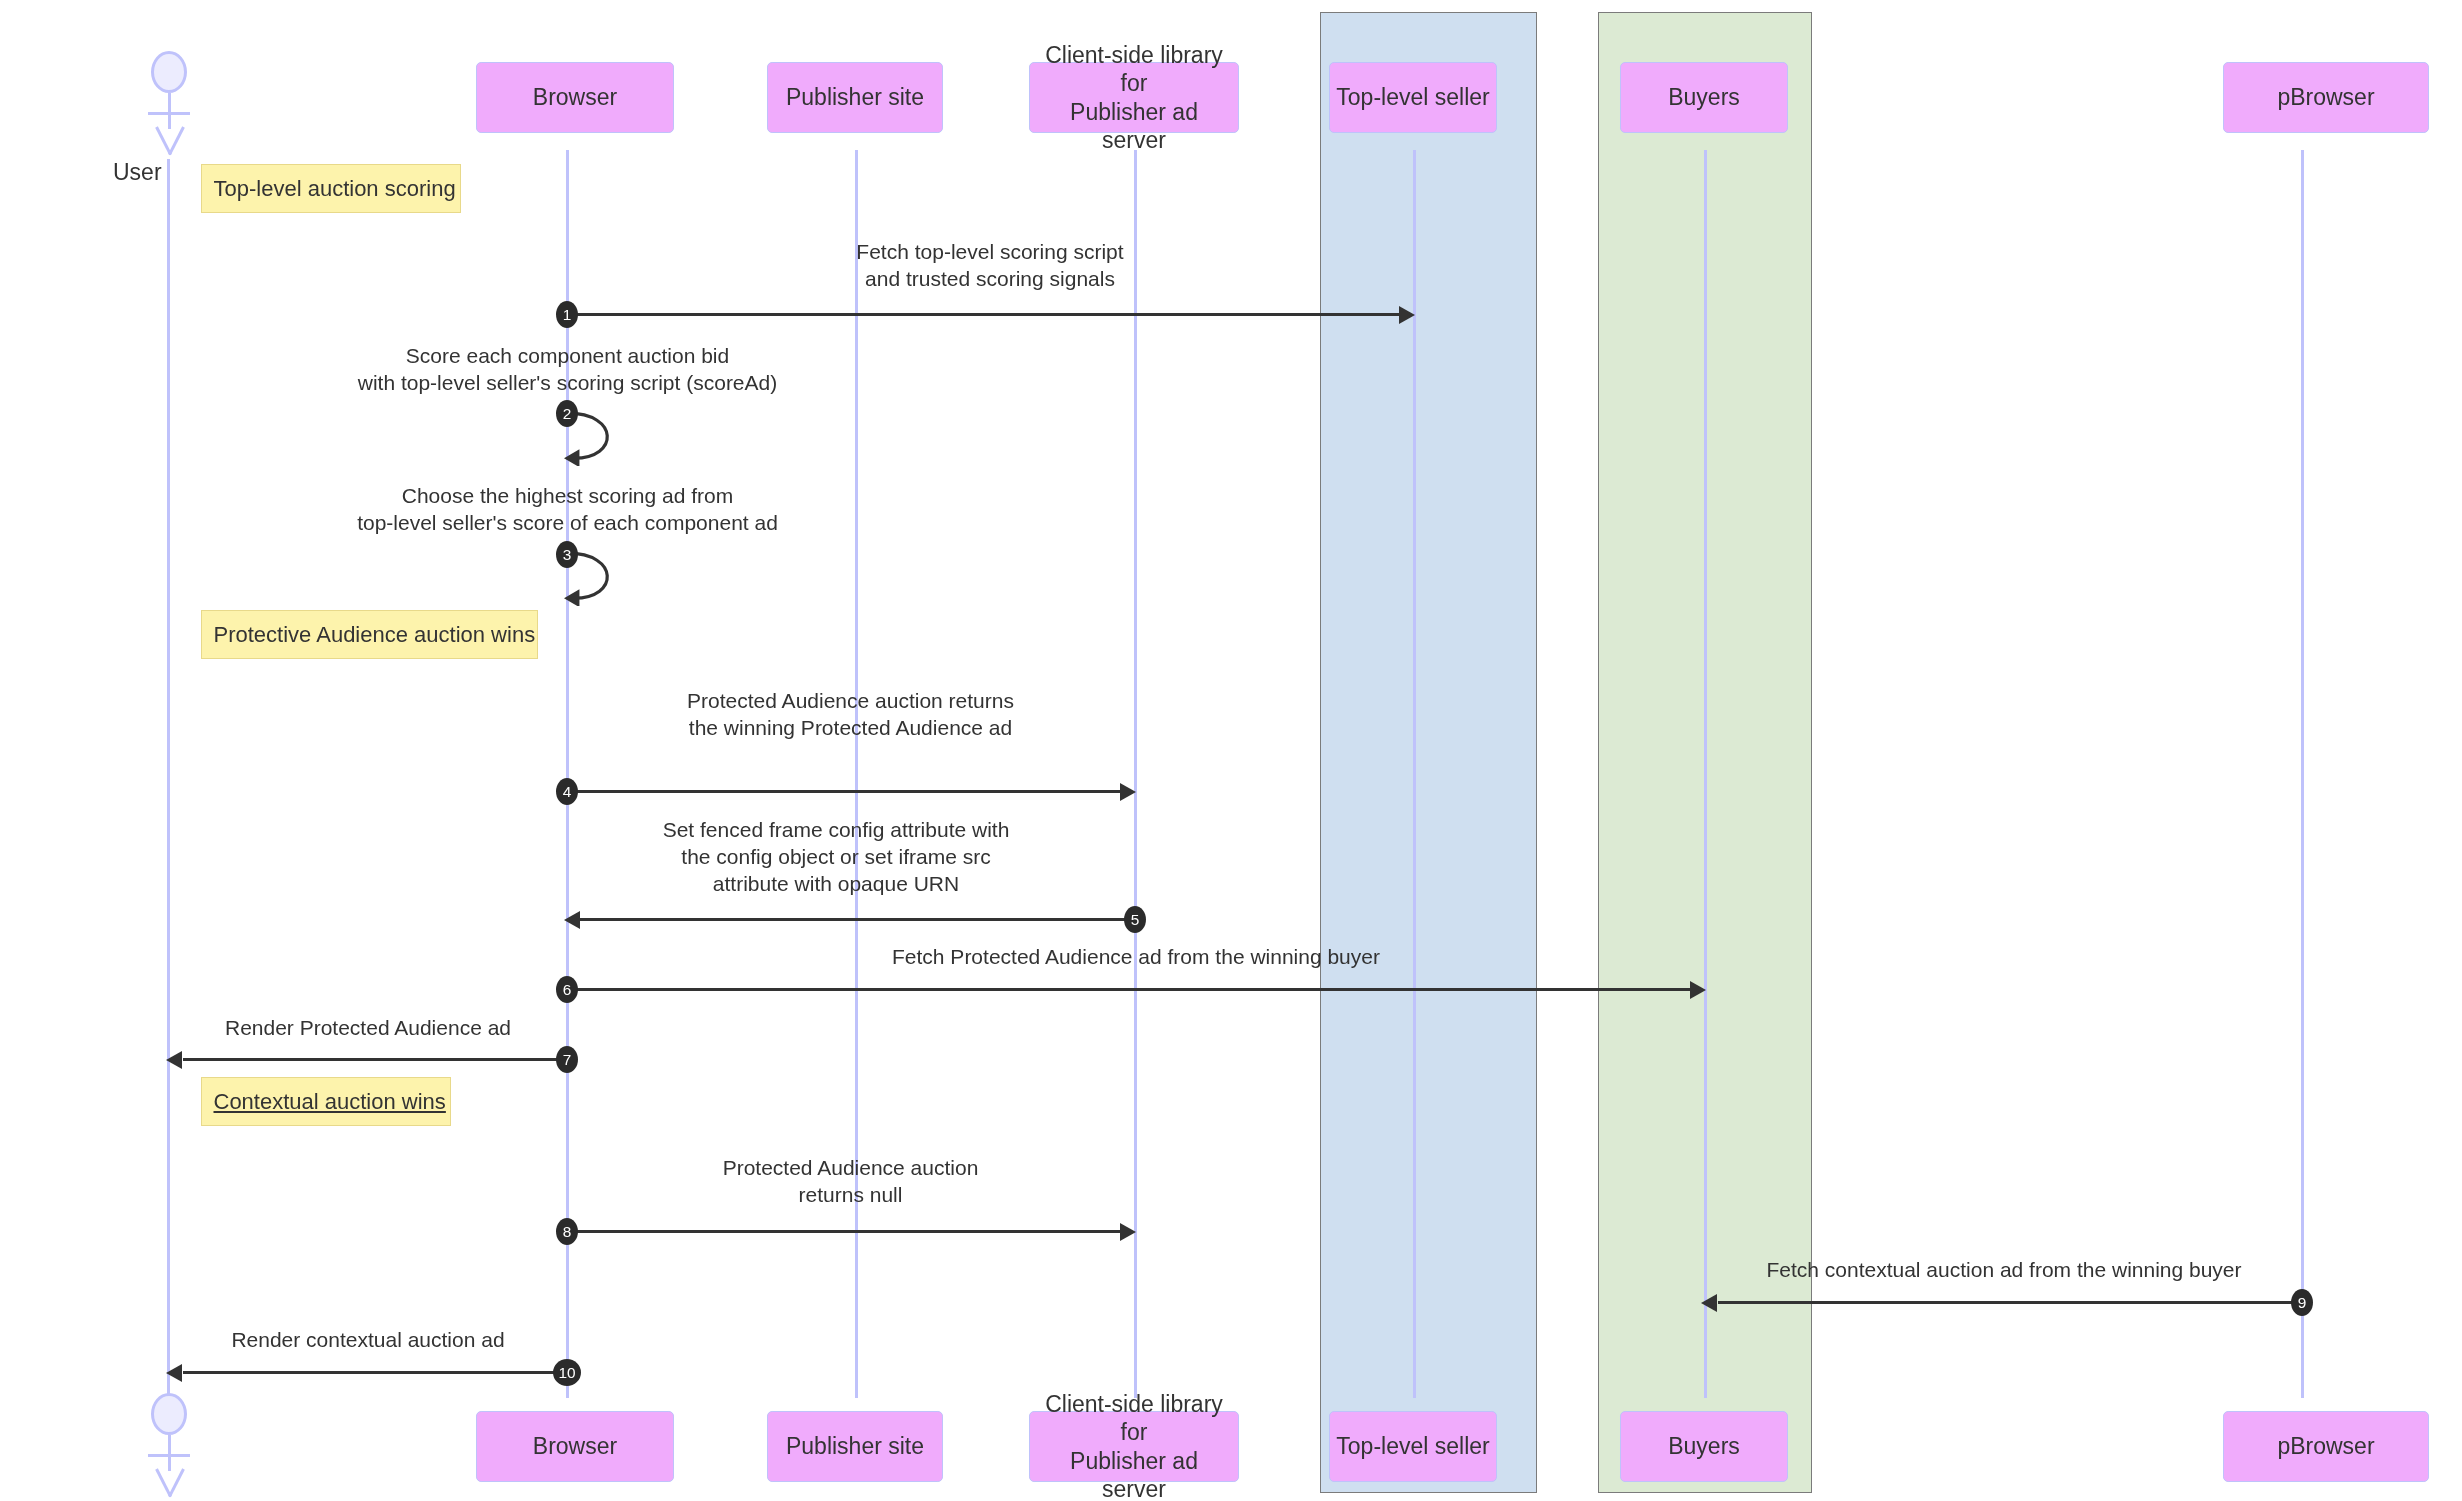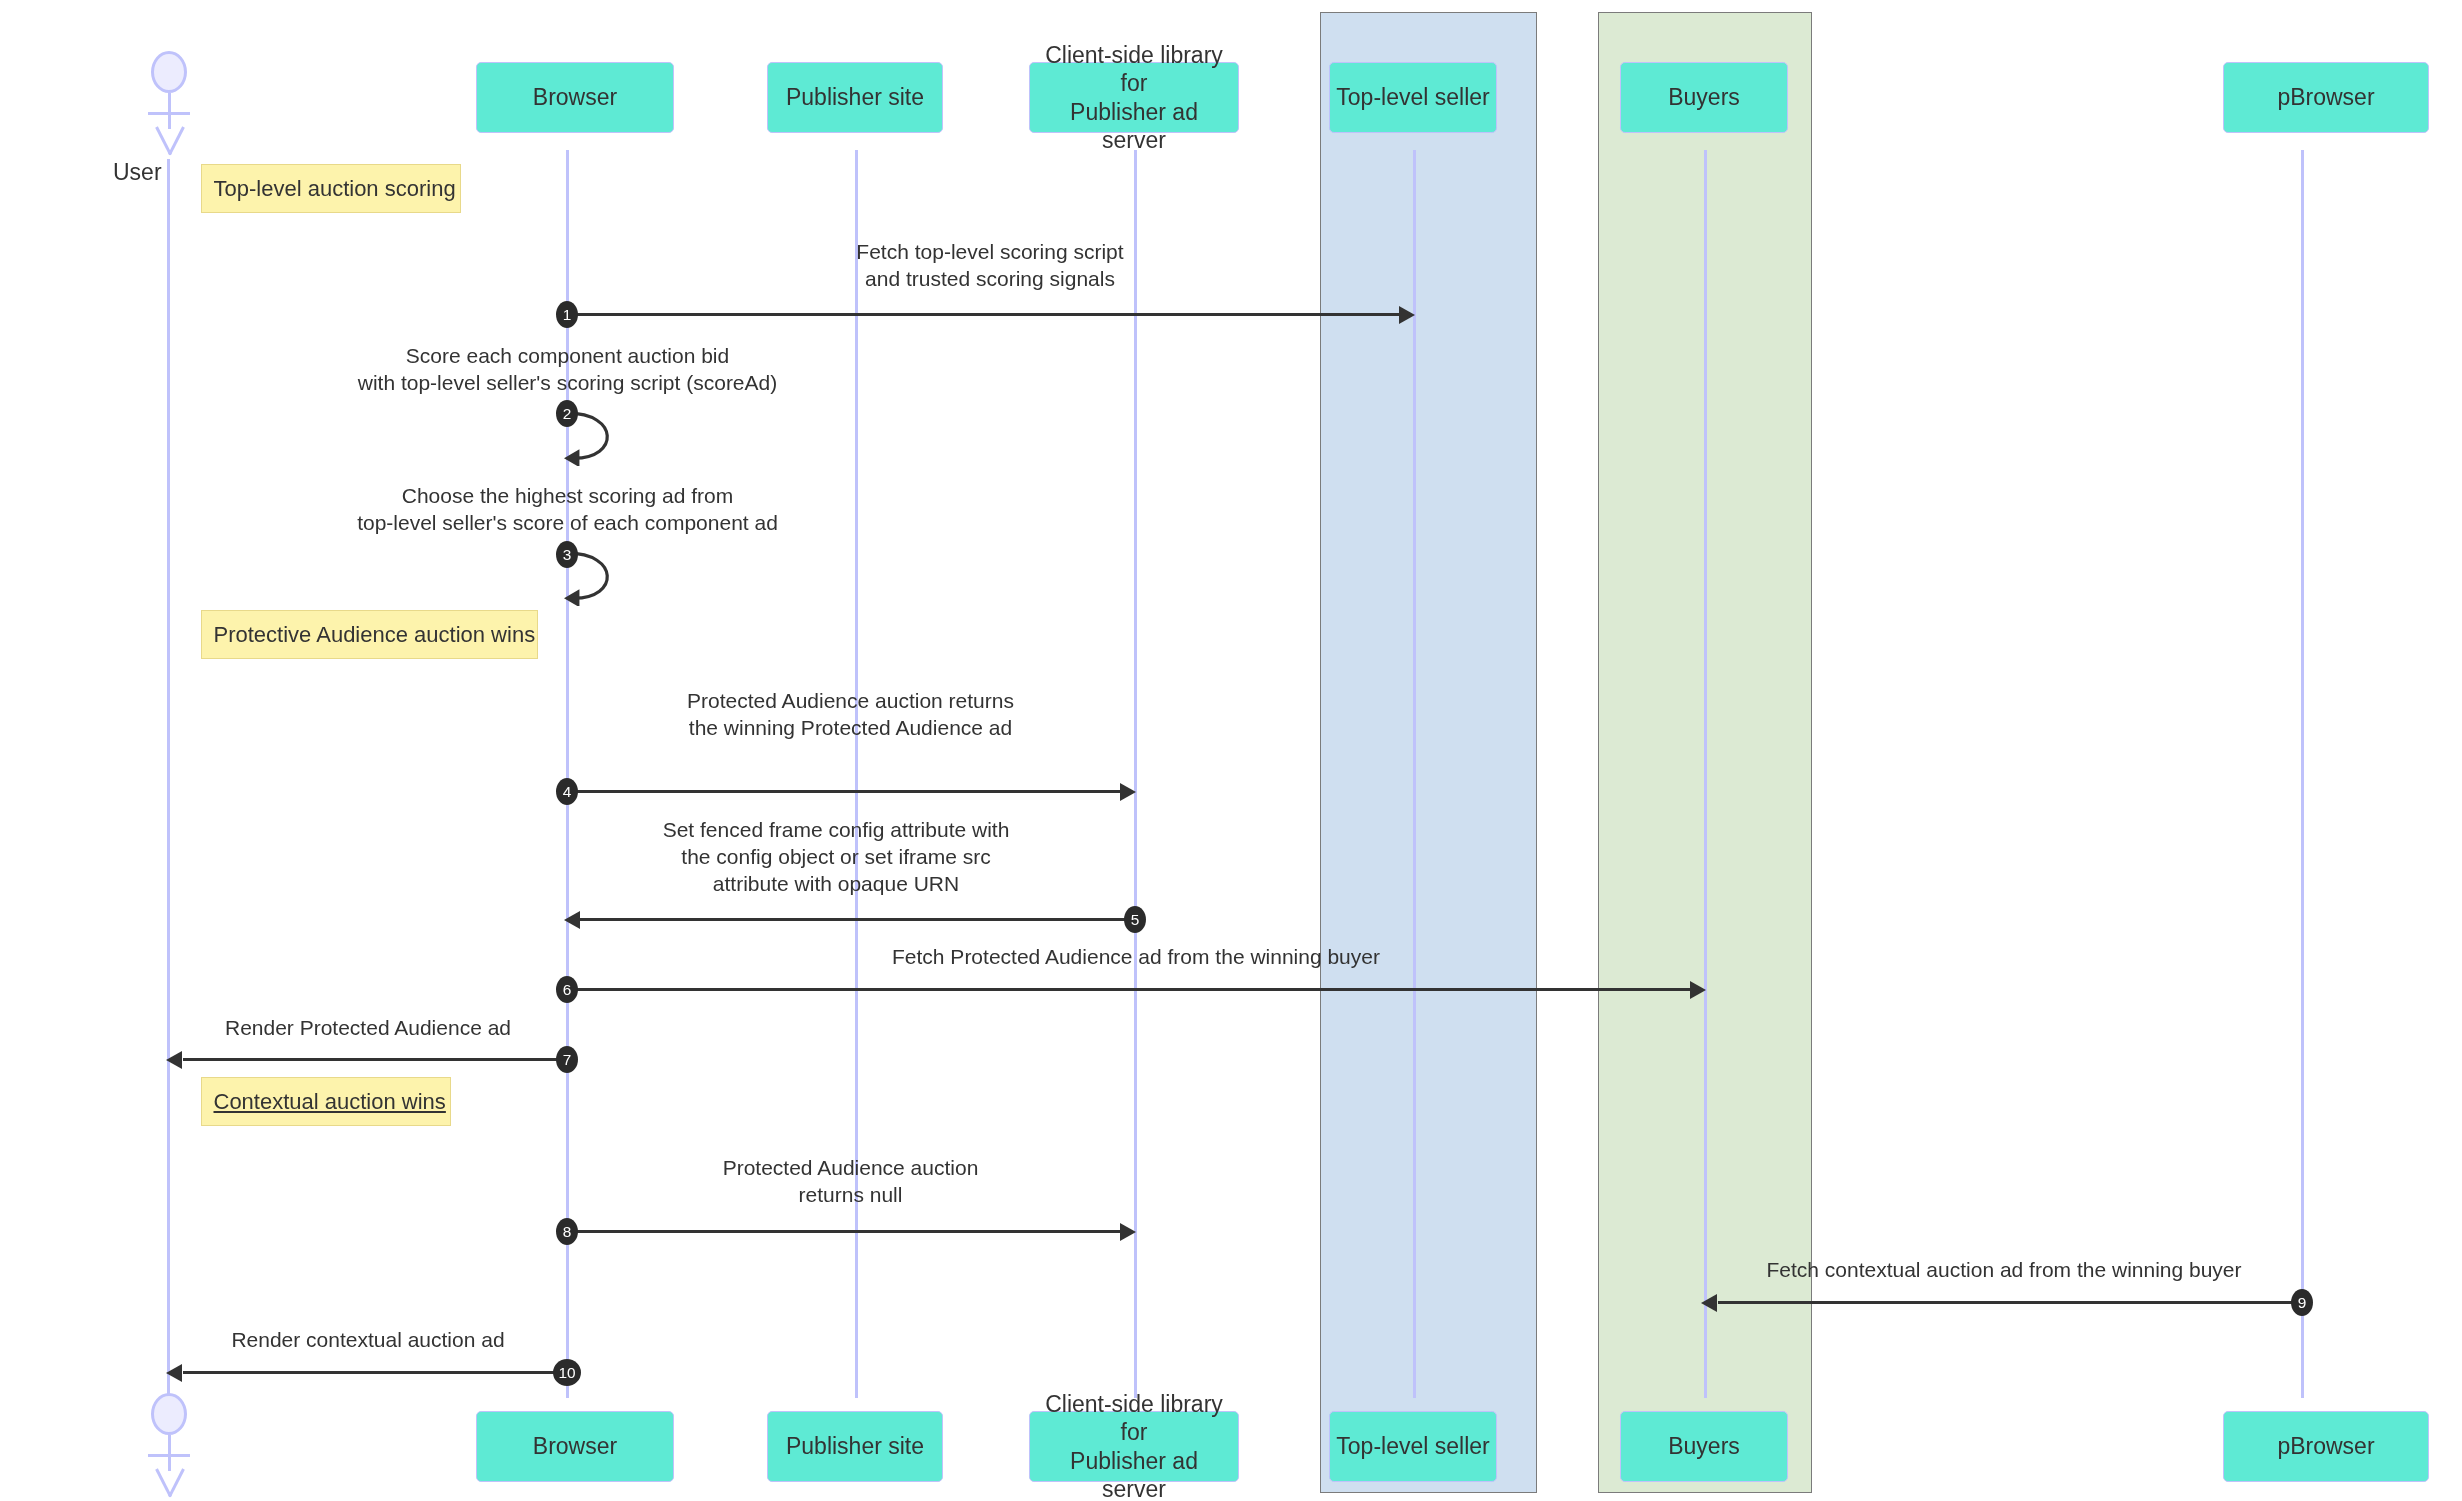--- a/index.html
+++ b/index.html
@@ -9,21 +9,21 @@
   
   .group-box{position:absolute;box-sizing:border-box;border:1.9px solid #7b7b7b;}
   .group-box.sellers{background:#cfdff0;}
   .group-box.buyers{background:#dcead3;}
   .group-label{position:absolute;width:100%;text-align:center;font-size:22.4px;color:#333333;margin-top:41px;}
 
   
   .lifeline{position:absolute;width:3.2px;background:#bfc2fb;}
 
   
-  .pbox{position:absolute;box-sizing:border-box;background:#5eead4;border:1.9px solid #bfc2fb;
+  .pbox{position:absolute;box-sizing:border-box;background:#f0abfc;border:1.9px solid #bfc2fb;
         border-radius:5.1px;display:flex;align-items:center;justify-content:center;text-align:center;
         font-size:23px;color:#333333;line-height:1.22;padding:2.6px 5.1px;}
 
   
   .actor{position:absolute;}
   .actor .head{position:absolute;width:36px;height:42px;border:3.2px solid #bfc2fb;border-radius:50%;
                background:#ececfe;box-sizing:border-box;left:0;top:0;}
   .actor .body{position:absolute;left:16.7px;top:42px;width:3.2px;height:36px;background:#bfc2fb;}
   .actor .arms{position:absolute;left:-2.6px;top:61px;width:42px;height:3.2px;background:#bfc2fb;}
   .actor .leg1{position:absolute;left:3.8px;top:76px;width:3.2px;height:31px;background:#bfc2fb;

